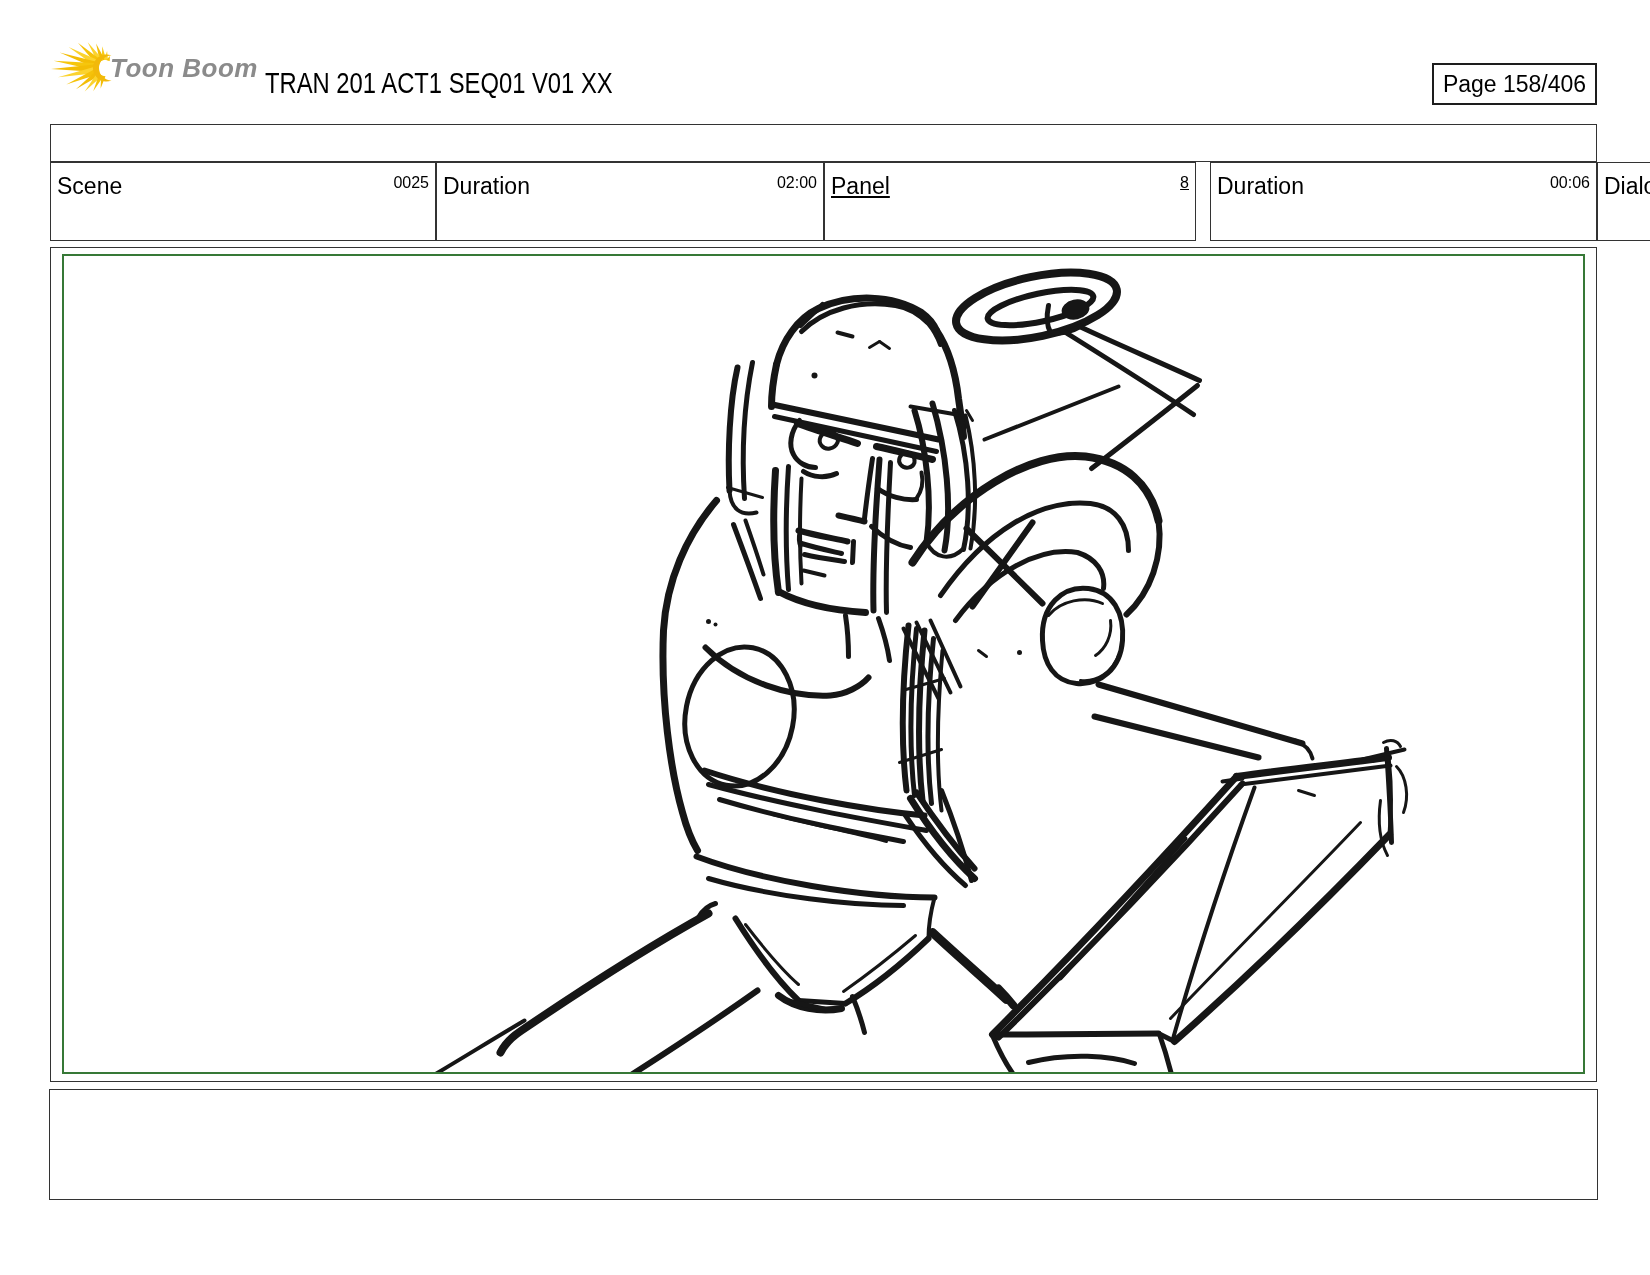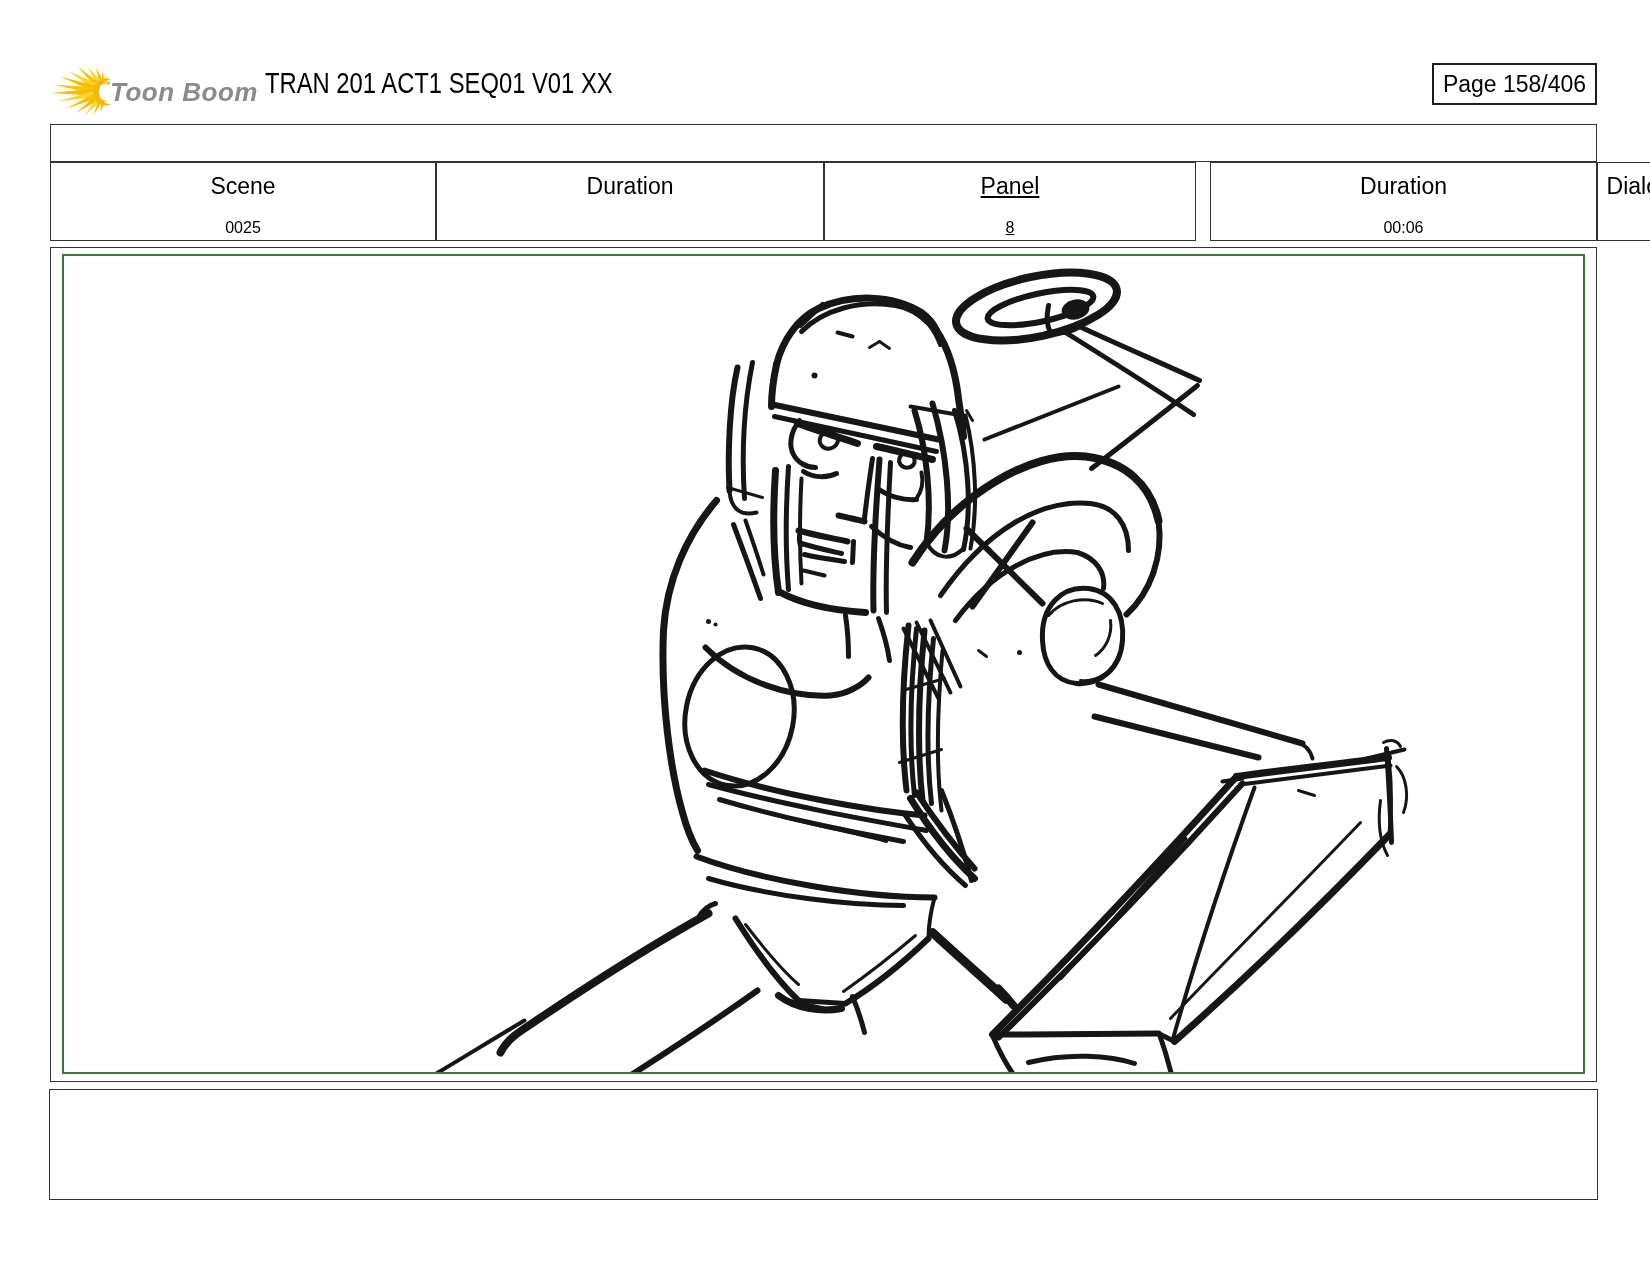--- a/index.html
+++ b/index.html
@@ -1,28 +1,28 @@
 <!DOCTYPE html>
 <html><head>
 <meta charset="utf-8">
 <style>
   html,body{margin:0;padding:0;background:#fff;}
   body{width:1650px;height:1275px;position:relative;overflow:hidden;
        font-family:"Liberation Sans",sans-serif;color:#000;}
   .abs{position:absolute;}
   .box{position:absolute;border:1.5px solid #333;box-sizing:border-box;}
   .cell{position:absolute;border:1.5px solid #333;box-sizing:border-box;
-        display:flex;flex-direction:column;justify-content:space-between;
-        padding:11.5px 6px 4px 6px;font-size:23px;line-height:1;align-items:center;}
+        display:flex;flex-direction:row;justify-content:space-between;
+        padding:11.5px 6px 4px 6px;font-size:23px;line-height:1;}
   .cell .val{text-align:right;font-size:16px;}
 </style>
 </head>
 <body>
 
-<div class="abs" style="left:50px;top:64px;width:210px;height:56px;">
+<div class="abs" style="left:50px;top:40px;width:210px;height:56px;">
 <svg width="210" height="56" viewBox="0 0 210 56">
 <path d="M 51.8 20.3 L 52.3 6.2 L 56.2 19.8 Z" fill="#f8cb16"></path>
 <path d="M 49.8 21.4 L 46.1 3.6 L 54.7 19.6 Z" fill="#f3bd06"></path>
 <path d="M 48.0 23.0 L 37.7 2.3 L 53.0 19.7 Z" fill="#fbd32e"></path>
 <path d="M 47.0 24.9 L 27.9 2.8 L 51.3 20.2 Z" fill="#f5c20a"></path>
 <path d="M 46.4 26.9 L 18.6 7.0 L 49.8 21.1 Z" fill="#fbd32e"></path>
 <path d="M 46.3 28.6 L 9.6 12.4 L 48.5 22.2 Z" fill="#f3bd06"></path>
 <path d="M 46.6 30.5 L 3.5 20.8 L 47.6 23.3 Z" fill="#f6c60d"></path>
 <path d="M 47.1 31.9 L 1.0 28.9 L 46.9 24.3 Z" fill="#f3bd06"></path>
 <path d="M 47.8 32.9 L 7.9 37.2 L 46.5 26.2 Z" fill="#fbd32e"></path>
@@ -41,20 +41,21 @@
 <div class="abs" style="left:265px;top:69px;font-size:29px;line-height:1;transform:scaleX(0.820);transform-origin:0 50%;white-space:nowrap;">TRAN 201 ACT1 SEQ01 V01 XX</div>
 <div class="abs" style="left:1432px;top:63px;width:165px;height:42px;border:2px solid #1d1d1d;box-sizing:border-box;display:flex;align-items:center;justify-content:center;padding-top:1px;font-size:23px;white-space:nowrap;">Page 158/406</div>
 
 <div class="box" style="left:50px;top:124px;width:1547px;height:38px;"></div>
 <div class="cell" style="left:50px;top:162px;width:386px;height:79px;">
   <div>Scene</div>
     <div class="val">0025</div>
 </div>
 <div class="cell" style="left:436px;top:162px;width:388px;height:79px;">
   <div>Duration</div>
+    <div class="val">02:00</div>
 </div>
 <div class="cell" style="left:824px;top:162px;width:372px;height:79px;text-decoration:underline;">
   <div>Panel</div>
     <div class="val">8</div>
 </div>
 <div class="cell" style="left:1210px;top:162px;width:387px;height:79px;">
   <div>Duration</div>
     <div class="val">00:06</div>
 </div>
 <div class="cell" style="left:1597px;top:162px;width:110px;height:79px;">

